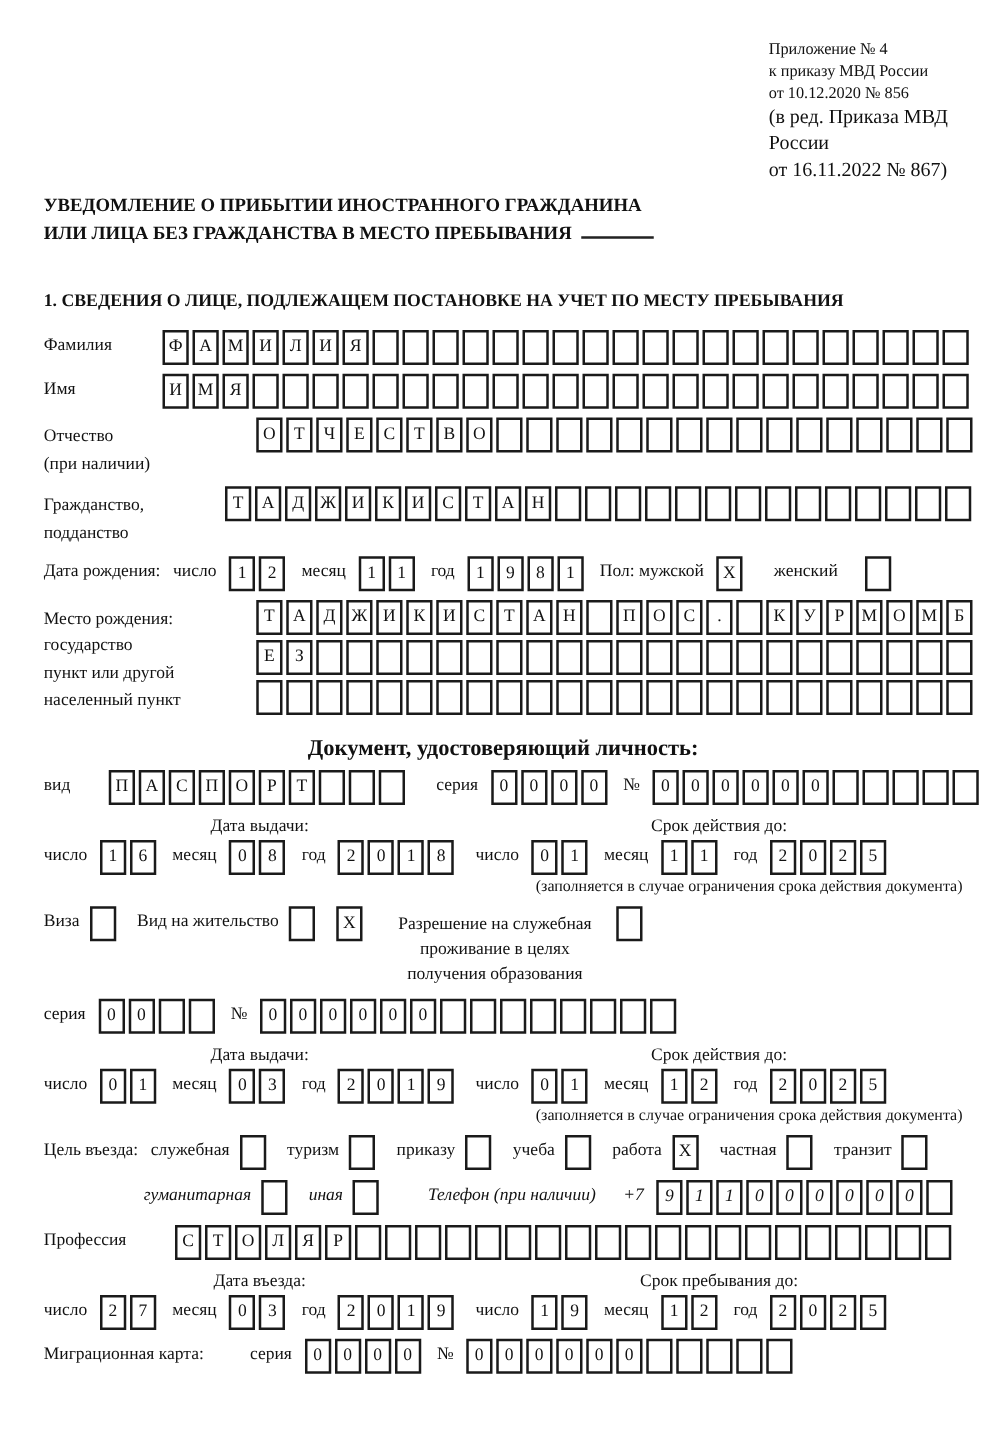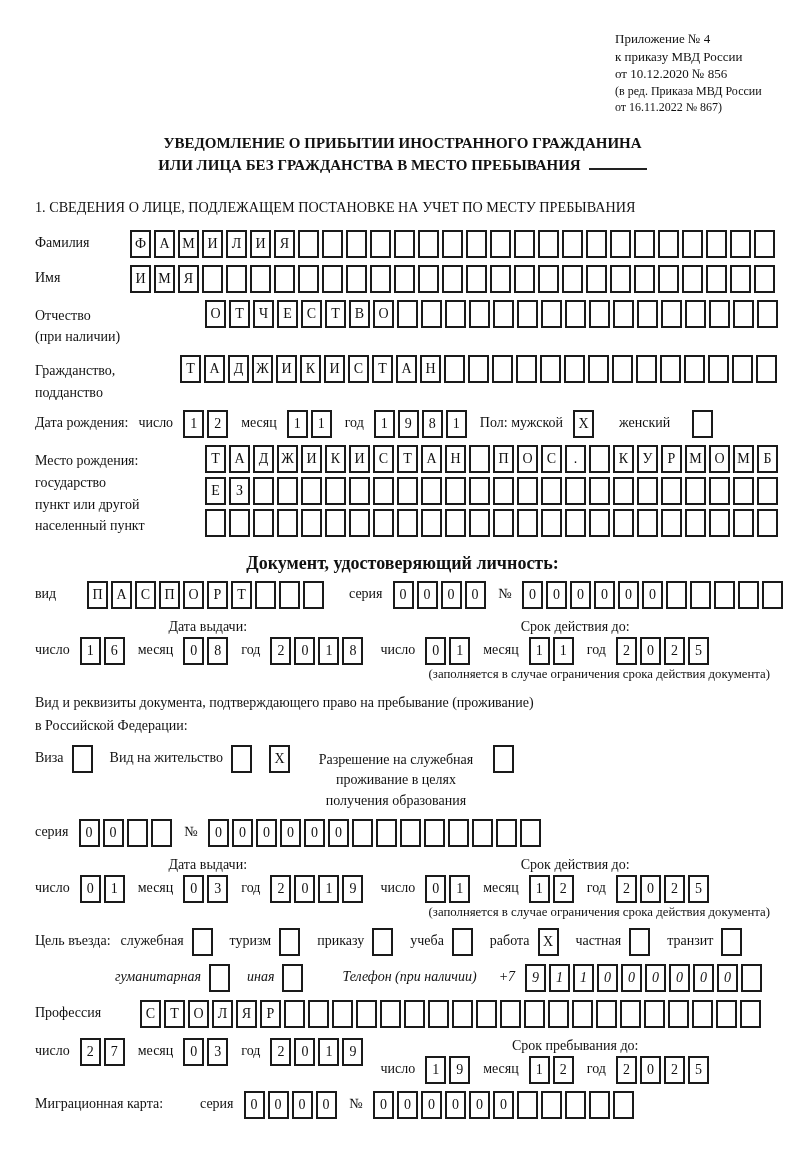--- a/index.html
+++ b/index.html
@@ -1,27 +1,27 @@
 <!DOCTYPE html>
 <html><head>
 <meta charset="utf-8">
 <style>
   html,body{margin:0;padding:0;background:#fff;color:#111;
     font-family:"Liberation Serif","DejaVu Serif",serif;}
   .page{width:800px;min-height:1163px;box-sizing:border-box;padding:30px 30px 20px 35px;}
 
   
   .appendix{margin-left:580px;font-size:13px;line-height:1.35;}
-  .appendix .rev{font-size:12px;}
+  .appendix .rev{font-size:16px;}
   .forma{font-weight:bold;font-size:15px;text-align:right;margin:28px 30px 0 0;letter-spacing:.5px;}
 
-  .title{font-weight:bold;font-size:15px;text-align:center;margin-top:18px;line-height:1.45;}
+  .title{font-weight:bold;font-size:15px;text-align:left;margin-top:8px;line-height:1.45;}
   .blank{display:inline-block;width:58px;border-bottom:2px solid #222;height:12px;margin-left:8px;}
 
-  .sec-head{font-weight:normal;font-size:14.2px;margin:22px 0 14px 0;}
+  .sec-head{font-weight:bold;font-size:14.2px;margin:34px 0 14px 0;}
 
   
   .row{display:flex;align-items:flex-start;margin:7px 0;font-size:14px;}
   .lbl{flex:0 0 auto;padding-top:5px;}
   .lbl.two div{line-height:1.55;}
   .cells{display:flex;flex:0 0 auto;}
   .cell{width:17px;height:24px;border:2px solid #1a1a1a;margin-right:3px;
     display:flex;align-items:center;justify-content:center;
     font-size:14px;flex:0 0 auto;background:#fff;}
   .w95{width:95px;} .w170{width:170px;} .w145{width:145px;} .w105{width:105px;} .w60{width:52px;}
@@ -424,24 +424,20 @@
             <span class="cell">2</span>
             <span class="cell">0</span>
             <span class="cell">2</span>
             <span class="cell">5</span>
           </span>
       </div>
     </div>
   </div>
   <div class="note">(заполняется в случае ограничения срока действия документа)</div>
 
-  <div class="intro">
-    <div>Вид и реквизиты документа, подтверждающего право на пребывание (проживание)</div>
-    <div>в Российской Федерации:</div>
-  </div>
 
   <div class="opts">
     <span class="opt">
       <span class="txt">Виза</span>
       <span class="cells">
           <span class="cell"></span>
         </span>
     </span>
     <span class="opt">
       <span class="txt">Вид на жительство</span>
@@ -656,20 +652,21 @@
         <span class="cell"></span>
         <span class="cell"></span>
         <span class="cell"></span>
         <span class="cell"></span>
         <span class="cell"></span>
       </span>
   </div>
 
   <div class="two-col">
     <div class="col-l">
+      <div class="col-head">Дата въезда:</div>
       <div class="dg">
         <span class="inline-lbl">число</span>
           <span class="gap"></span>
         <span class="cells">
             <span class="cell">2</span>
             <span class="cell">7</span>
           </span>
           <span class="gap"></span>
         <span class="inline-lbl">месяц</span>
           <span class="gap"></span>

